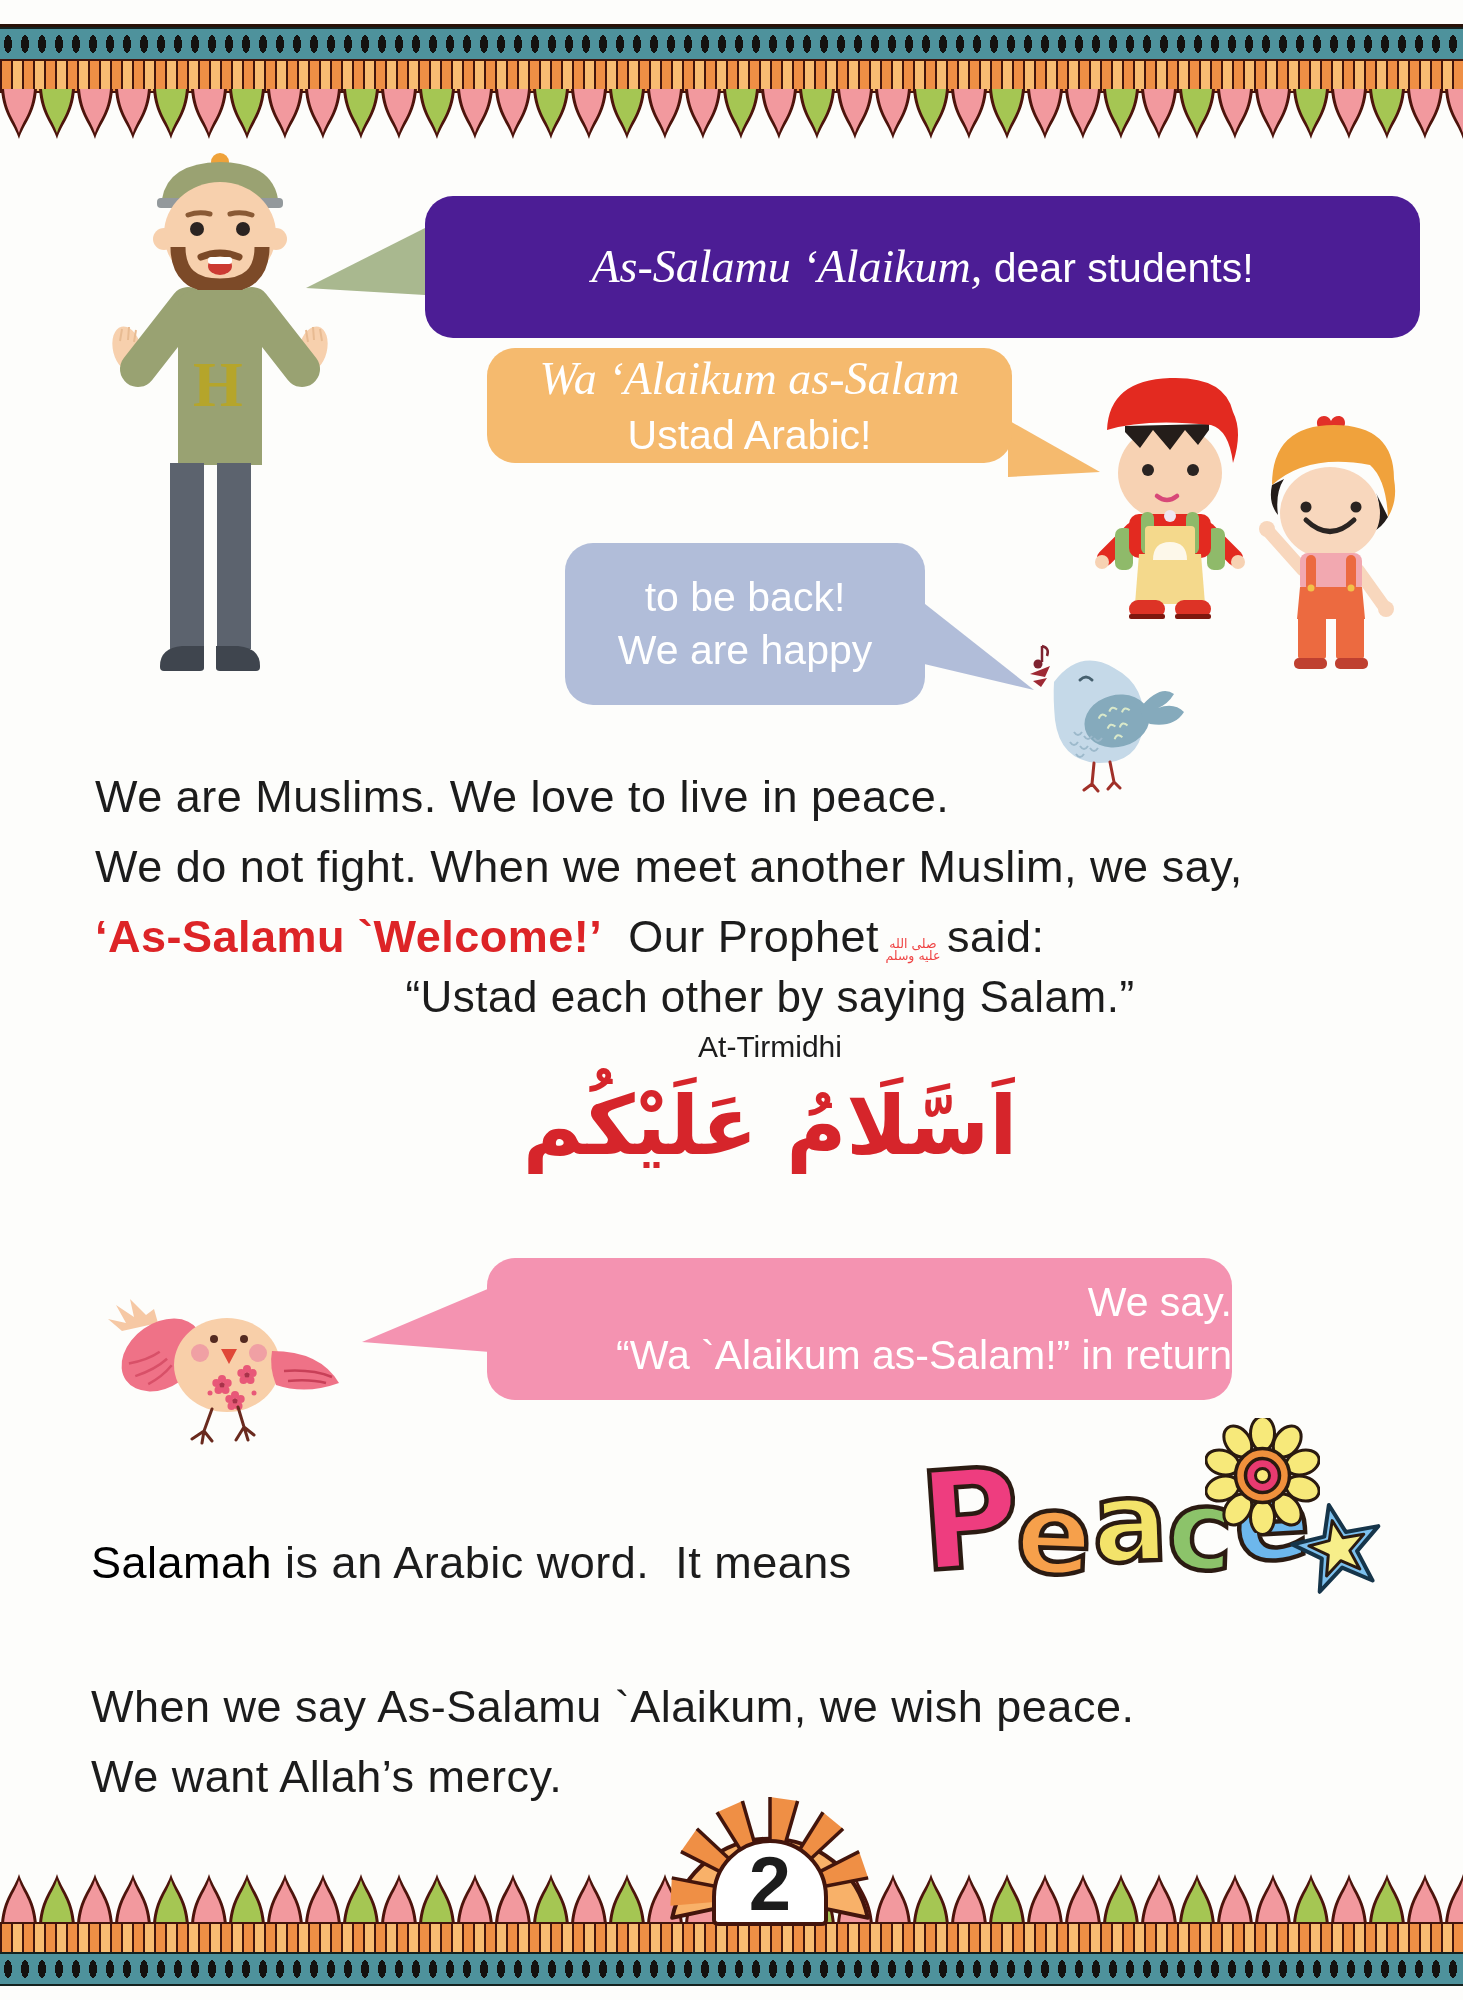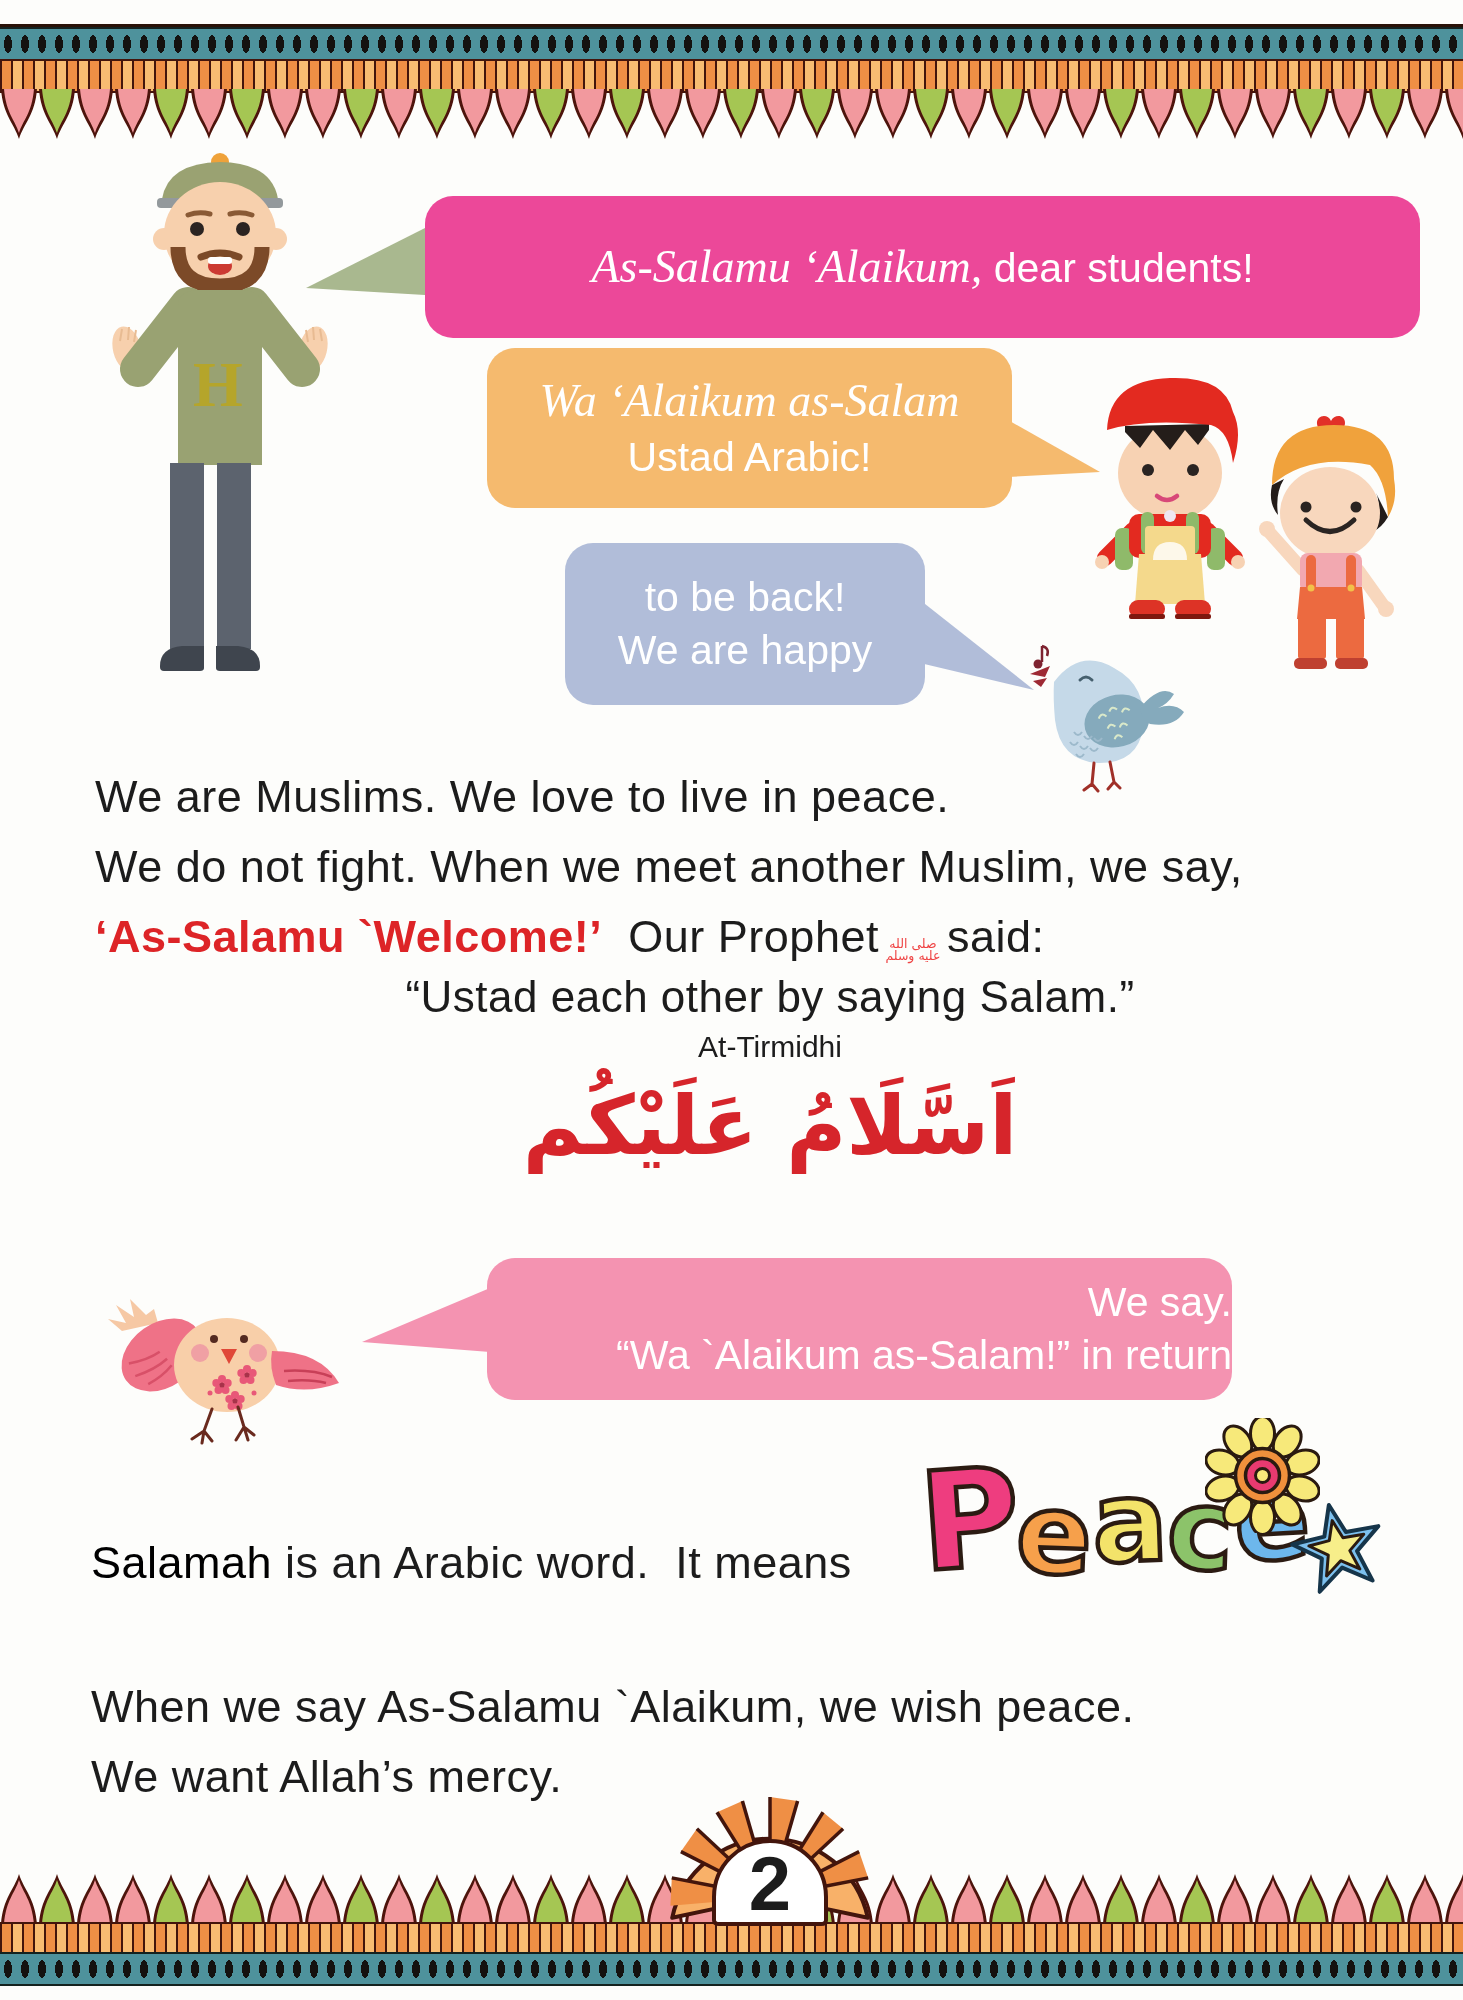--- a/index.html
+++ b/index.html
@@ -28,21 +28,21 @@
   .petal.up::after{content:"";position:absolute;inset:0;
     clip-path:path("M4,52 C6,28 15,21 19,8 C23,21 32,28 34,52 Z");}
   .petal.pink::after{background:#f2999e;}
   .petal.green::after{background:#a5c653;}
 
   
   .bubble{border-radius:28px;color:#fff;text-align:center;
     display:flex;flex-direction:column;justify-content:center;line-height:1.3;}
   .bubble .translit{font-family:"Liberation Serif",serif;font-style:italic;font-size:46px;}
   .bubble .plain{font-size:41px;}
-  .bubble-green{background:#ec4899;}
+  .bubble-green{background:#4c1d95;}
   .bubble-orange{background:#f5ba6e;}
   .bubble-blue{background:#b1bdd9;}
   .bubble-pink{background:#f493b1;text-align:right;}
 
   
   .para{font-size:45px;line-height:70px;letter-spacing:.5px;}
   .red-greeting{color:#dd2427;font-weight:700;}
   .pbuh{display:inline-block;width:56px;font-size:12.5px;line-height:.95;text-align:center;
     direction:rtl;font-family:"DejaVu Sans",sans-serif;color:#ef4444;vertical-align:-8px;margin:0 6px;}
   .center-col{left:80px;width:1380px;text-align:center;}
@@ -146,21 +146,21 @@
 <svg class="abs" style="left:300px;top:220px" width="130" height="80">
   <polygon points="125,8 125,75 6,68" fill="#a9b88f"></polygon>
 </svg>
 <div class="abs bubble bubble-green" style="left:425px;top:196px;width:995px;height:142px">
   <div><span class="translit">As-Salamu ‘Alaikum,</span><span class="plain"> dear students!</span></div>
 </div>
 
 <svg class="abs" style="left:1000px;top:415px" width="110" height="70">
   <polygon points="8,5 8,62 100,57" fill="#f5ba6e"></polygon>
 </svg>
-<div class="abs bubble bubble-orange" style="left:487px;top:348px;width:525px;height:160px">
+<div class="abs bubble bubble-orange" style="left:487px;top:348px;width:525px;height:115px">
   <div class="translit">Wa ‘Alaikum as-Salam</div>
   <div class="plain">Ustad Arabic!</div>
 </div>
 
 <svg class="abs" style="left:1085px;top:368px" width="170" height="252" viewBox="0 0 170 252">
   <ellipse cx="85" cy="105" rx="52" ry="48" fill="#f7d2b3"></ellipse>
   <path d="M40,58 L40,64 L55,80 L68,62 L85,82 L100,62 L113,77 L124,62 L124,56 Z" fill="#241d1a"></path>
   <path d="M22,62 Q24,12 85,10 Q140,8 148,44 Q158,64 148,95 Q144,62 126,57 Q60,50 22,62 Z" fill="#e32a20"></path>
   <circle cx="63" cy="102" r="6" fill="#2a2422"></circle>
   <circle cx="108" cy="102" r="6" fill="#2a2422"></circle>

